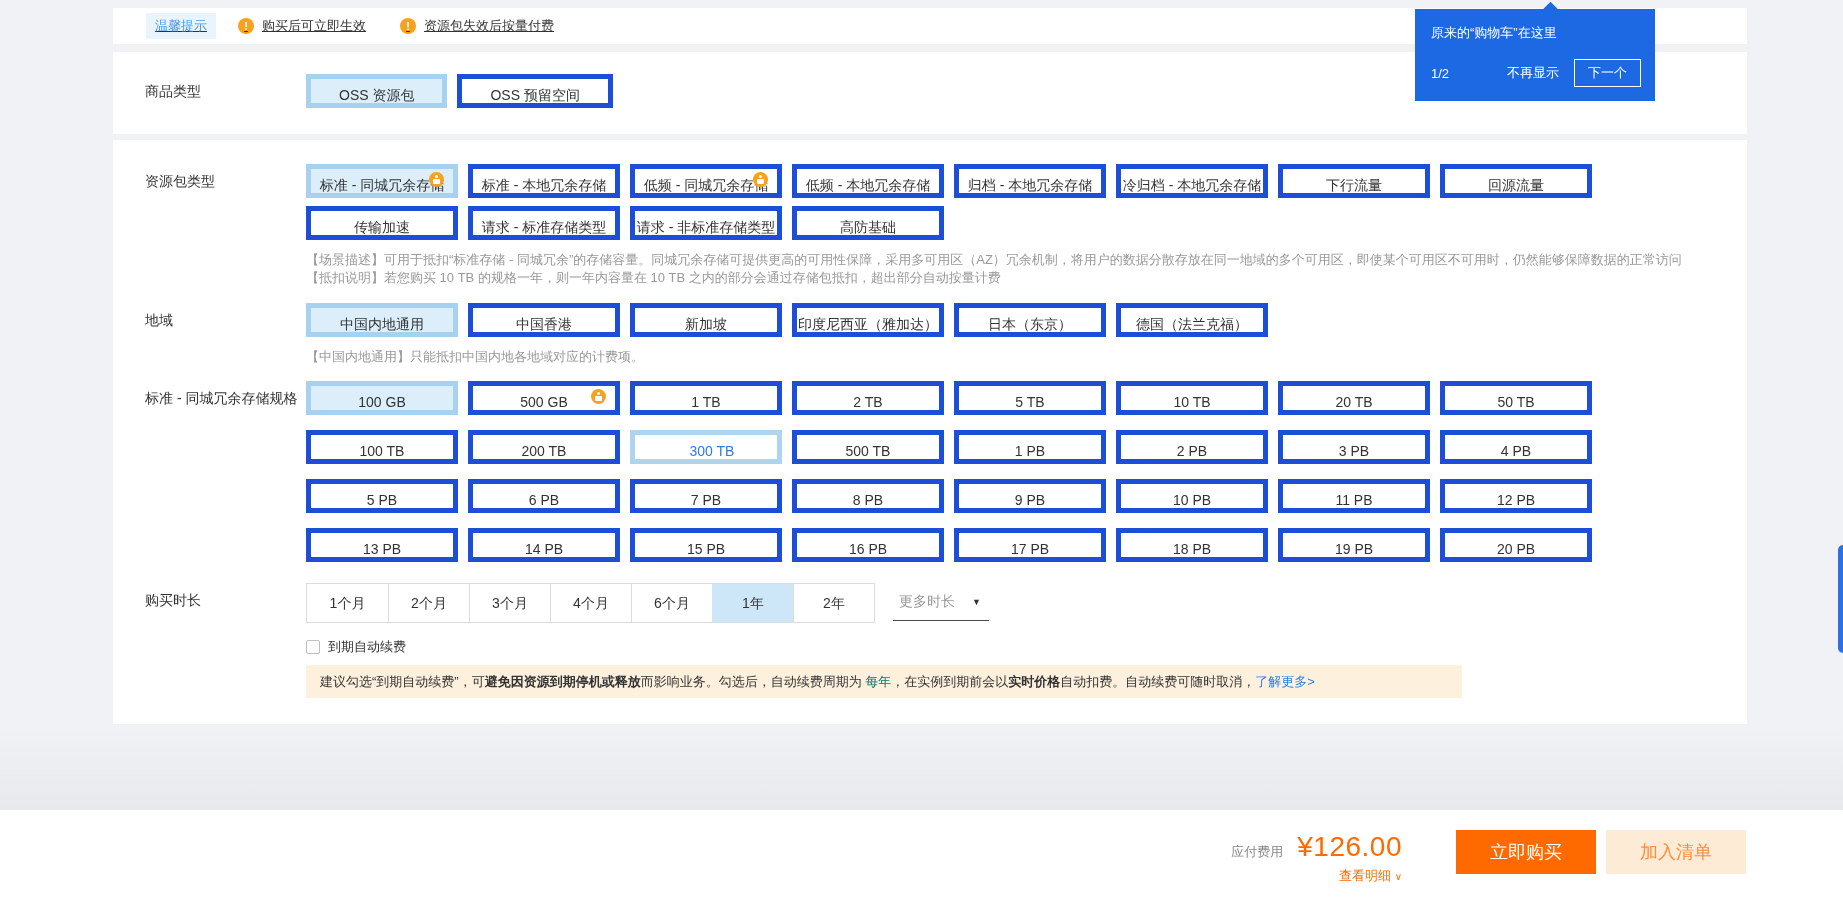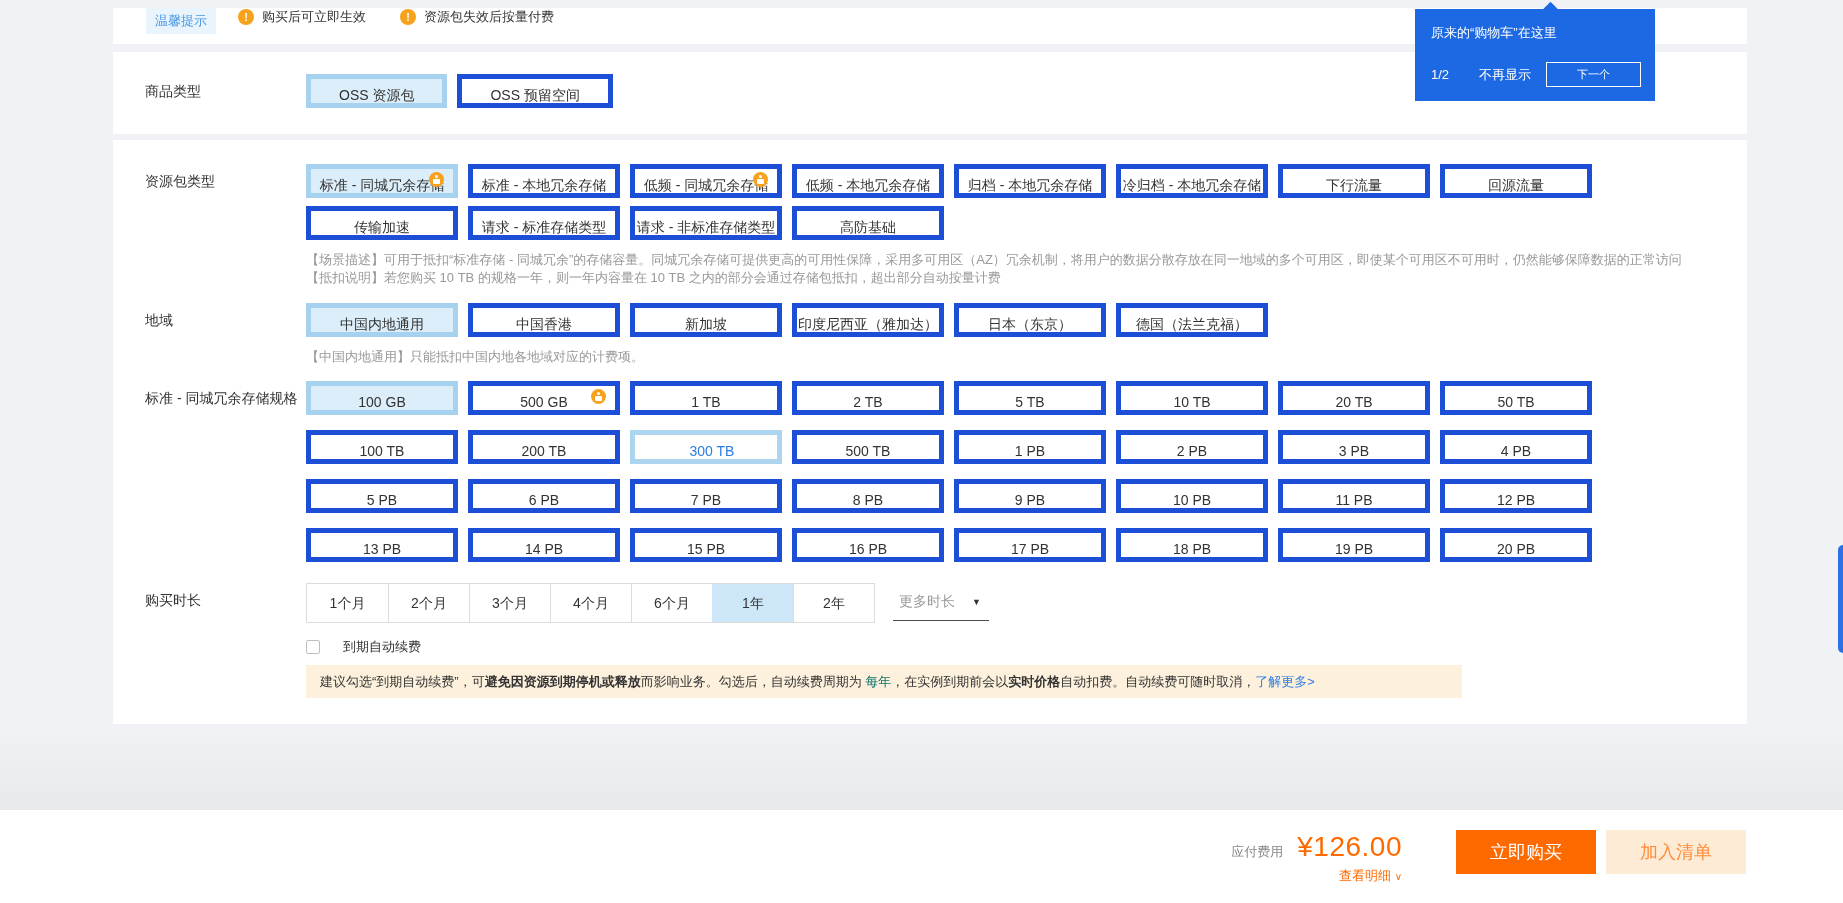--- a/index.html
+++ b/index.html
@@ -2,21 +2,21 @@
 <html><head>
 <meta charset="utf-8">
 <style>
   * { margin:0; padding:0; box-sizing:border-box; }
   html,body { width:1843px; height:903px; overflow:hidden; }
   body { font-family:"Liberation Sans","DejaVu Sans",sans-serif; color:#333; background:#f0f2f5; position:relative; }
   .page { position:relative; width:1843px; height:903px; }
 
   
   .tips-bar { position:absolute; left:113px; top:8px; width:1634px; height:36px; background:#fff;
-              display:flex; align-items:flex-start; padding-left:33px; }
+              display:flex; align-items:center; padding-left:33px;text-decoration:underline; }
   .tips-tag { background:#e9f4fc; color:#4596e2; font-size:13px; padding:4px 9px; margin-right:22px; }
   .tip-item { display:flex; align-items:center; margin-right:34px; font-size:13px; color:#333; }
   .info-icon { width:16px; height:16px; border-radius:50%; background:#f7a21d; color:#fff; font-size:11px;
                font-weight:bold; display:inline-flex; align-items:center; justify-content:center; margin-right:8px; }
 
   
   .card { position:absolute; left:113px; width:1634px; background:#fff; }
   .card1 { top:52px; padding:22px 32px 26px; }
   .card2 { top:140px; padding:24px 32px 5px; }
   .card3 { top:566px; padding:17px 32px 29px; }
@@ -45,21 +45,21 @@
   
   .dur-wrap { display:flex; align-items:stretch; }
   .opts-seg { display:inline-flex; border:1px solid #dcdcdc; }
   .opts-seg .opt { width:81px; height:38px; line-height:38px; border:none; border-left:1px solid #dcdcdc; }
   .opts-seg .opt:first-child { border-left:none; }
   .opts-seg .opt.sel { background:#cde7f8; border-color:transparent; }
   .more-dur { margin-left:18px; width:96px; height:38px; display:flex; align-items:center; justify-content:space-between;
               padding:0 8px 0 6px; border-bottom:1px solid #4a4a4a; color:#999; font-size:14px; cursor:pointer; }
   .more-dur .caret { color:#333; font-size:9px; }
 
-  .renew-row { margin-top:15px; display:flex; align-items:center; font-size:13px; color:#333;gap:15px; }
+  .renew-row { margin-top:15px; display:flex; align-items:center; font-size:13px; color:#333; }
   .checkbox { width:14px; height:14px; border:1px solid #bfbfbf; border-radius:2px; background:#fff; margin-right:8px; cursor:pointer; }
 
   .notice { margin-top:9px; width:1156px; height:33px; line-height:33px; background:#fdf1dd; padding:0 14px;
             font-size:13px; color:#333; white-space:nowrap; overflow:hidden; }
   .seg-bold { font-weight:bold; }
   .seg-orange { color:#0f766e; }
   .seg-link { color:#2e7ce0; cursor:pointer; }
 
   
   .pre-footer { position:absolute; left:0; top:724px; width:1843px; height:86px;
@@ -78,21 +78,21 @@
 
   
   .tooltip { position:absolute; left:1415px; top:9px; width:240px; height:92px; background:#1c69e3; color:#fff;
              padding:15px 16px 14px; z-index:5; }
   .tooltip-caret { position:absolute; left:130px; top:-5px; width:11px; height:11px; background:#1c69e3; transform:rotate(45deg); }
   .tooltip-title { font-size:13px; }
   .tooltip-foot { position:absolute; left:16px; right:14px; bottom:14px; display:flex; align-items:center; }
   .tooltip-step { font-size:13px; }
   .tooltip-actions { margin-left:auto; display:flex; align-items:center; gap:15px; }
   .tooltip-dismiss { font-size:13px; cursor:pointer; }
-  .tooltip-next { border:1px solid #fff; background:transparent; color:#fff; font-size:11px; padding:4px 30px;
+  .tooltip-next { border:1px solid #fff; background:transparent; color:#fff; font-size:13px; padding:4px 13px;
                   cursor:pointer; font-family:inherit; }
 
   .side-handle { position:absolute; right:-2px; top:545px; width:7px; height:108px; background:#2f6fe4; border-radius:5px 0 0 5px; }
 </style>
 </head>
 <body>
 
 <div class="page">
 
   <div class="tips-bar">

